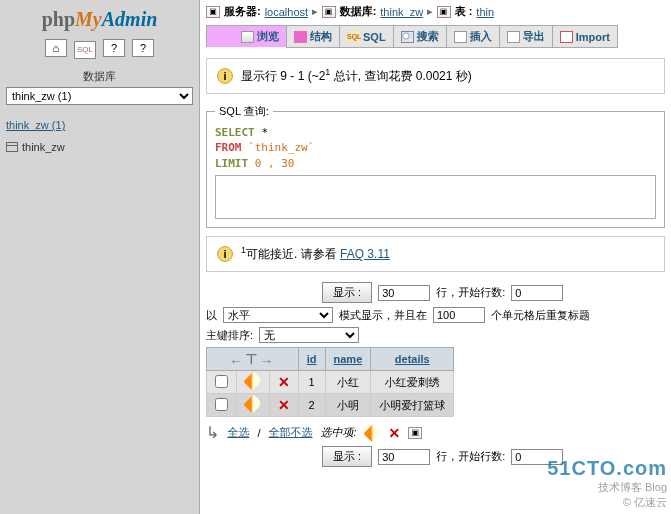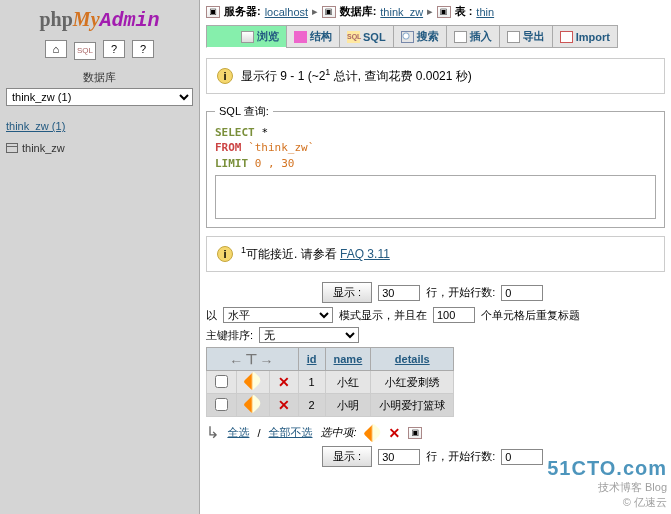--- a/index.html
+++ b/index.html
@@ -1,57 +1,57 @@
 <!DOCTYPE html>
 <html><head>
 <meta charset="utf-8">
 <style>
 * { box-sizing: border-box; margin: 0; padding: 0; }
 body { font-family: Verdana, Arial, sans-serif; font-size: 11px; color: #000; background: #fff; width: 671px; height: 514px; overflow: hidden; position: relative; }
 .container { display: flex; height: 100%; }
 .sidebar { width: 200px; background: #d5d5d5; padding: 8px 6px; border-right: 1px solid #aaa; }
 .logo { font-family: Georgia, serif; font-size: 20px; font-weight: bold; text-align: center; margin-bottom: 8px; }
-.logo .p1 { color: #666; } .logo .p2 { color: #d37321; font-style: italic; } .logo .p3 { color: #a21caf; font-style: italic; font-family: Liberation Mono, monospace; }
+.logo .p1 { color: #666; } .logo .p2 { color: #d37321; font-style: italic; } .logo .p3 { color: #0369a1; font-style: italic; }
 .icon-row { text-align: center; margin-bottom: 10px; }
 .icon-btn { display: inline-block; width: 22px; height: 18px; border: 1px solid #888; background: #fff; margin: 0 2px; line-height: 16px; font-size: 11px; cursor: pointer; }
 .sb-label { text-align: center; font-size: 11px; margin-bottom: 3px; color: #333; }
 .db-select { width: 100%; font-size: 11px; background: #fff; border: 1px solid #888; padding: 1px; }
 .db-link { color: #235a81; text-decoration: underline; font-size: 11px; margin-top: 14px; display: block; }
 .tbl-link { color: #333; font-size: 11px; margin-top: 10px; display: flex; align-items: center; gap: 4px; }
 .ico-tbl { width: 12px; height: 10px; border: 1px solid #666; display: inline-block; position: relative; }
 .ico-tbl::before { content: ""; position: absolute; top: 2px; left: 0; right: 0; height: 1px; background: #666; }
 .main { flex: 1; padding: 4px 6px; overflow: hidden; }
 .breadcrumb { font-size: 11px; margin-bottom: 6px; display: flex; align-items: center; gap: 4px; flex-wrap: wrap; }
 .breadcrumb b { color: #000; } .breadcrumb a { color: #235a81; text-decoration: underline; }
 .bc-sep { color: #666; }
 .ico-sm { display: inline-block; width: 14px; height: 12px; border: 1px solid #a88; background: linear-gradient(#fff,#eee); font-size: 8px; text-align: center; line-height: 10px; }
 .tabs { display: flex; gap: 0; margin-bottom: 10px; }
 .tab { border: 1px solid #aaa; background: #e5e5e5; padding: 3px 7px; font-size: 11px; cursor: pointer; display: flex; align-items: center; gap: 3px; margin-right: -1px; }
-.tab.active { background: #86efac; border-bottom-color: #fff; padding-left: 34px; }
+.tab.active { background: #f0abfc; border-bottom-color: #fff; padding-left: 34px; }
 .tab .ti { width: 13px; height: 12px; display: inline-block; }
 .tab a { color: #235a81; text-decoration: none; font-weight: bold; }
 .ti-browse { background: linear-gradient(#fff,#ddd); border: 1px solid #999; } 
 .ti-struct { background: #e6c; }
 .ti-sql { background: #ffe8a0; color: #a66; font-size: 7px; font-weight: bold; text-align: center; line-height: 12px; }
 .ti-search { background: radial-gradient(circle at 4px 4px, #fff 2px, #8ac 3px, transparent 4px); border: 1px solid #78a; }
 .ti-insert { background: #fff; border: 1px solid #999; }
 .ti-export { background: #fff; border: 1px solid #999; }
 .ti-import { background: #fff; border: 1px solid #c55; color: #c55; }
 .notice { background: #fff; border: 1px solid #ccc; padding: 8px 10px; margin-bottom: 10px; display: flex; align-items: center; gap: 8px; font-size: 12px; }
 .info-ico { width: 16px; height: 16px; border-radius: 50%; background: #f5d76e; border: 1px solid #c5a73e; color: #000; font-weight: bold; text-align: center; line-height: 14px; font-size: 11px; flex-shrink: 0; }
 .notice sup { font-size: 9px; }
 .fieldset { border: 1px solid #aaa; padding: 6px 8px 8px; margin-bottom: 8px; }
 .fieldset legend { font-size: 11px; padding: 0 4px; }
 .sql-code { font-family: monospace; font-size: 11px; line-height: 1.4; margin-bottom: 4px; }
 .kw-select { color: #7a8f3a; font-weight: bold; } .kw-from { color: #c44; font-weight: bold; } .kw-limit { color: #7a8f3a; font-weight: bold; }
 .tbl-name { color: #d37321; } .num { color: #d37321; }
 .sql-box { border: 1px solid #aaa; height: 44px; background: #fff; }
 .notice a { color: #235a81; text-decoration: underline; }
 .nav-row { display: flex; align-items: center; gap: 6px; font-size: 11px; margin: 4px 0; flex-wrap: wrap; }
-.nav-row input[type=text] { width: 42px; font-size: 11px; border: 1px solid #888; padding: 1px 3px; }
+.nav-row input[type=text] { width: 52px; font-size: 11px; border: 1px solid #888; padding: 1px 3px; }
 .nav-row button { font-size: 11px; padding: 2px 10px; border: 1px solid #888; background: linear-gradient(#fff,#ddd); cursor: pointer; text-align: center; }
 .nav-row select { font-size: 11px; border: 1px solid #888; background: #fff; }
 .data-table { border-collapse: collapse; margin-top: 4px; }
 .data-table th { background: #d3dce3; border: 1px solid #aaa; padding: 3px 8px; font-size: 11px; color: #235a81; }
 .data-table th a { color: #235a81; text-decoration: underline; }
 .data-table td { border: 1px solid #ccc; padding: 3px 8px; font-size: 11px; text-align: center; }
 .data-table tr.odd td { background: #e5e5e5; }
 .data-table tr.even td { background: #d5d5d5; }
 .arrow-hdr { color: #777; font-size: 14px; letter-spacing: 2px; }
 .ico-edit { width: 16px; height: 14px; display: inline-block; background: linear-gradient(135deg, #f80 40%, #ffd 50%); border-radius: 2px 2px 6px 2px; transform: rotate(-45deg) scale(0.9); }

